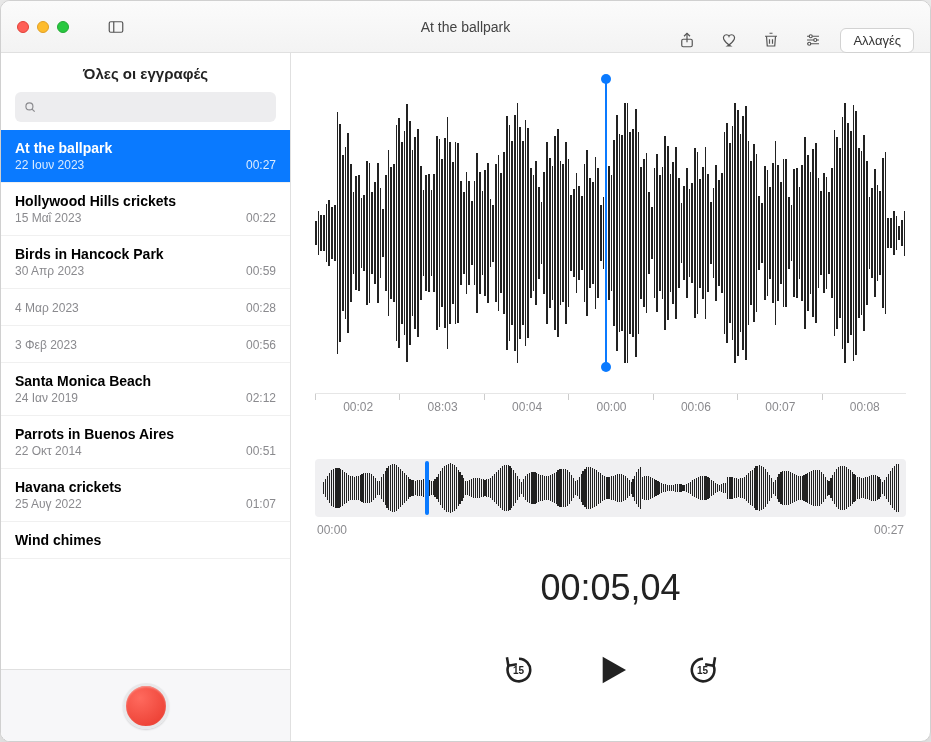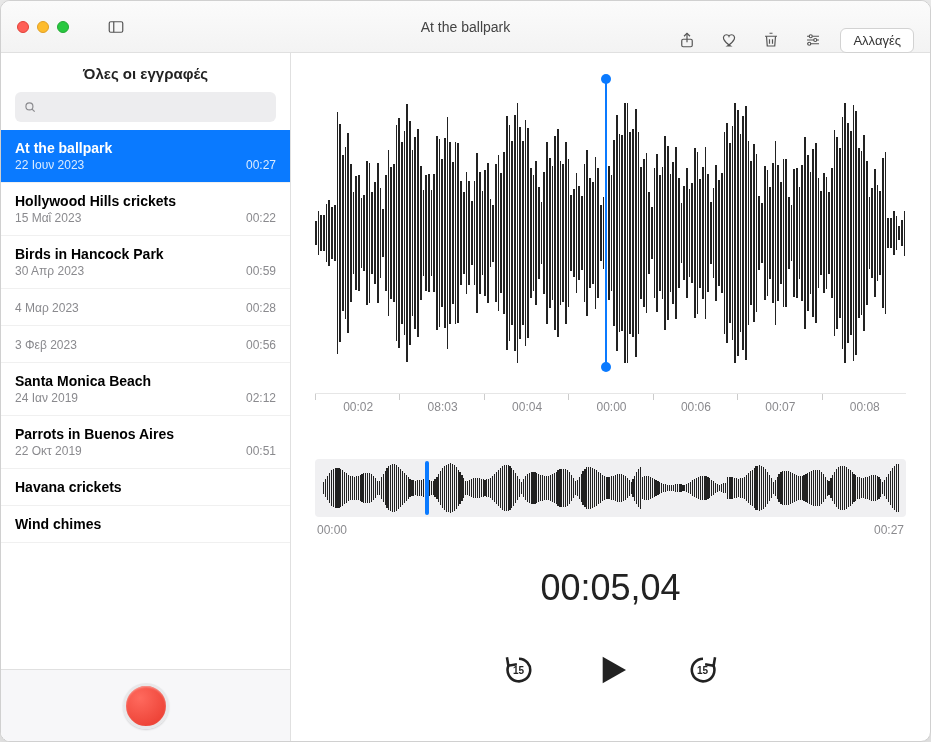--- a/index.html
+++ b/index.html
@@ -245,26 +245,30 @@
           <div class="row">
             <div class="name">Santa Monica Beach</div>
             <div class="meta">
               <span>24 Ιαν 2019</span>
               <span>02:12</span>
             </div>
           </div>
           <div class="row">
             <div class="name">Parrots in Buenos Aires</div>
             <div class="meta">
-              <span>22 Οκτ 2019</span>
+              <span>22 Οκτ 2014</span>
               <span>00:51</span>
             </div>
           </div>
           <div class="row">
             <div class="name">Havana crickets</div>
+            <div class="meta">
+              <span>25 Αυγ 2022</span>
+              <span>01:07</span>
+            </div>
           </div>
           <div class="row last">
             <div class="name">Wind chimes</div>
           </div>
         </div>
       <div class="record-bar">
         <div class="record-btn"></div>
       </div>
     </div>
 

